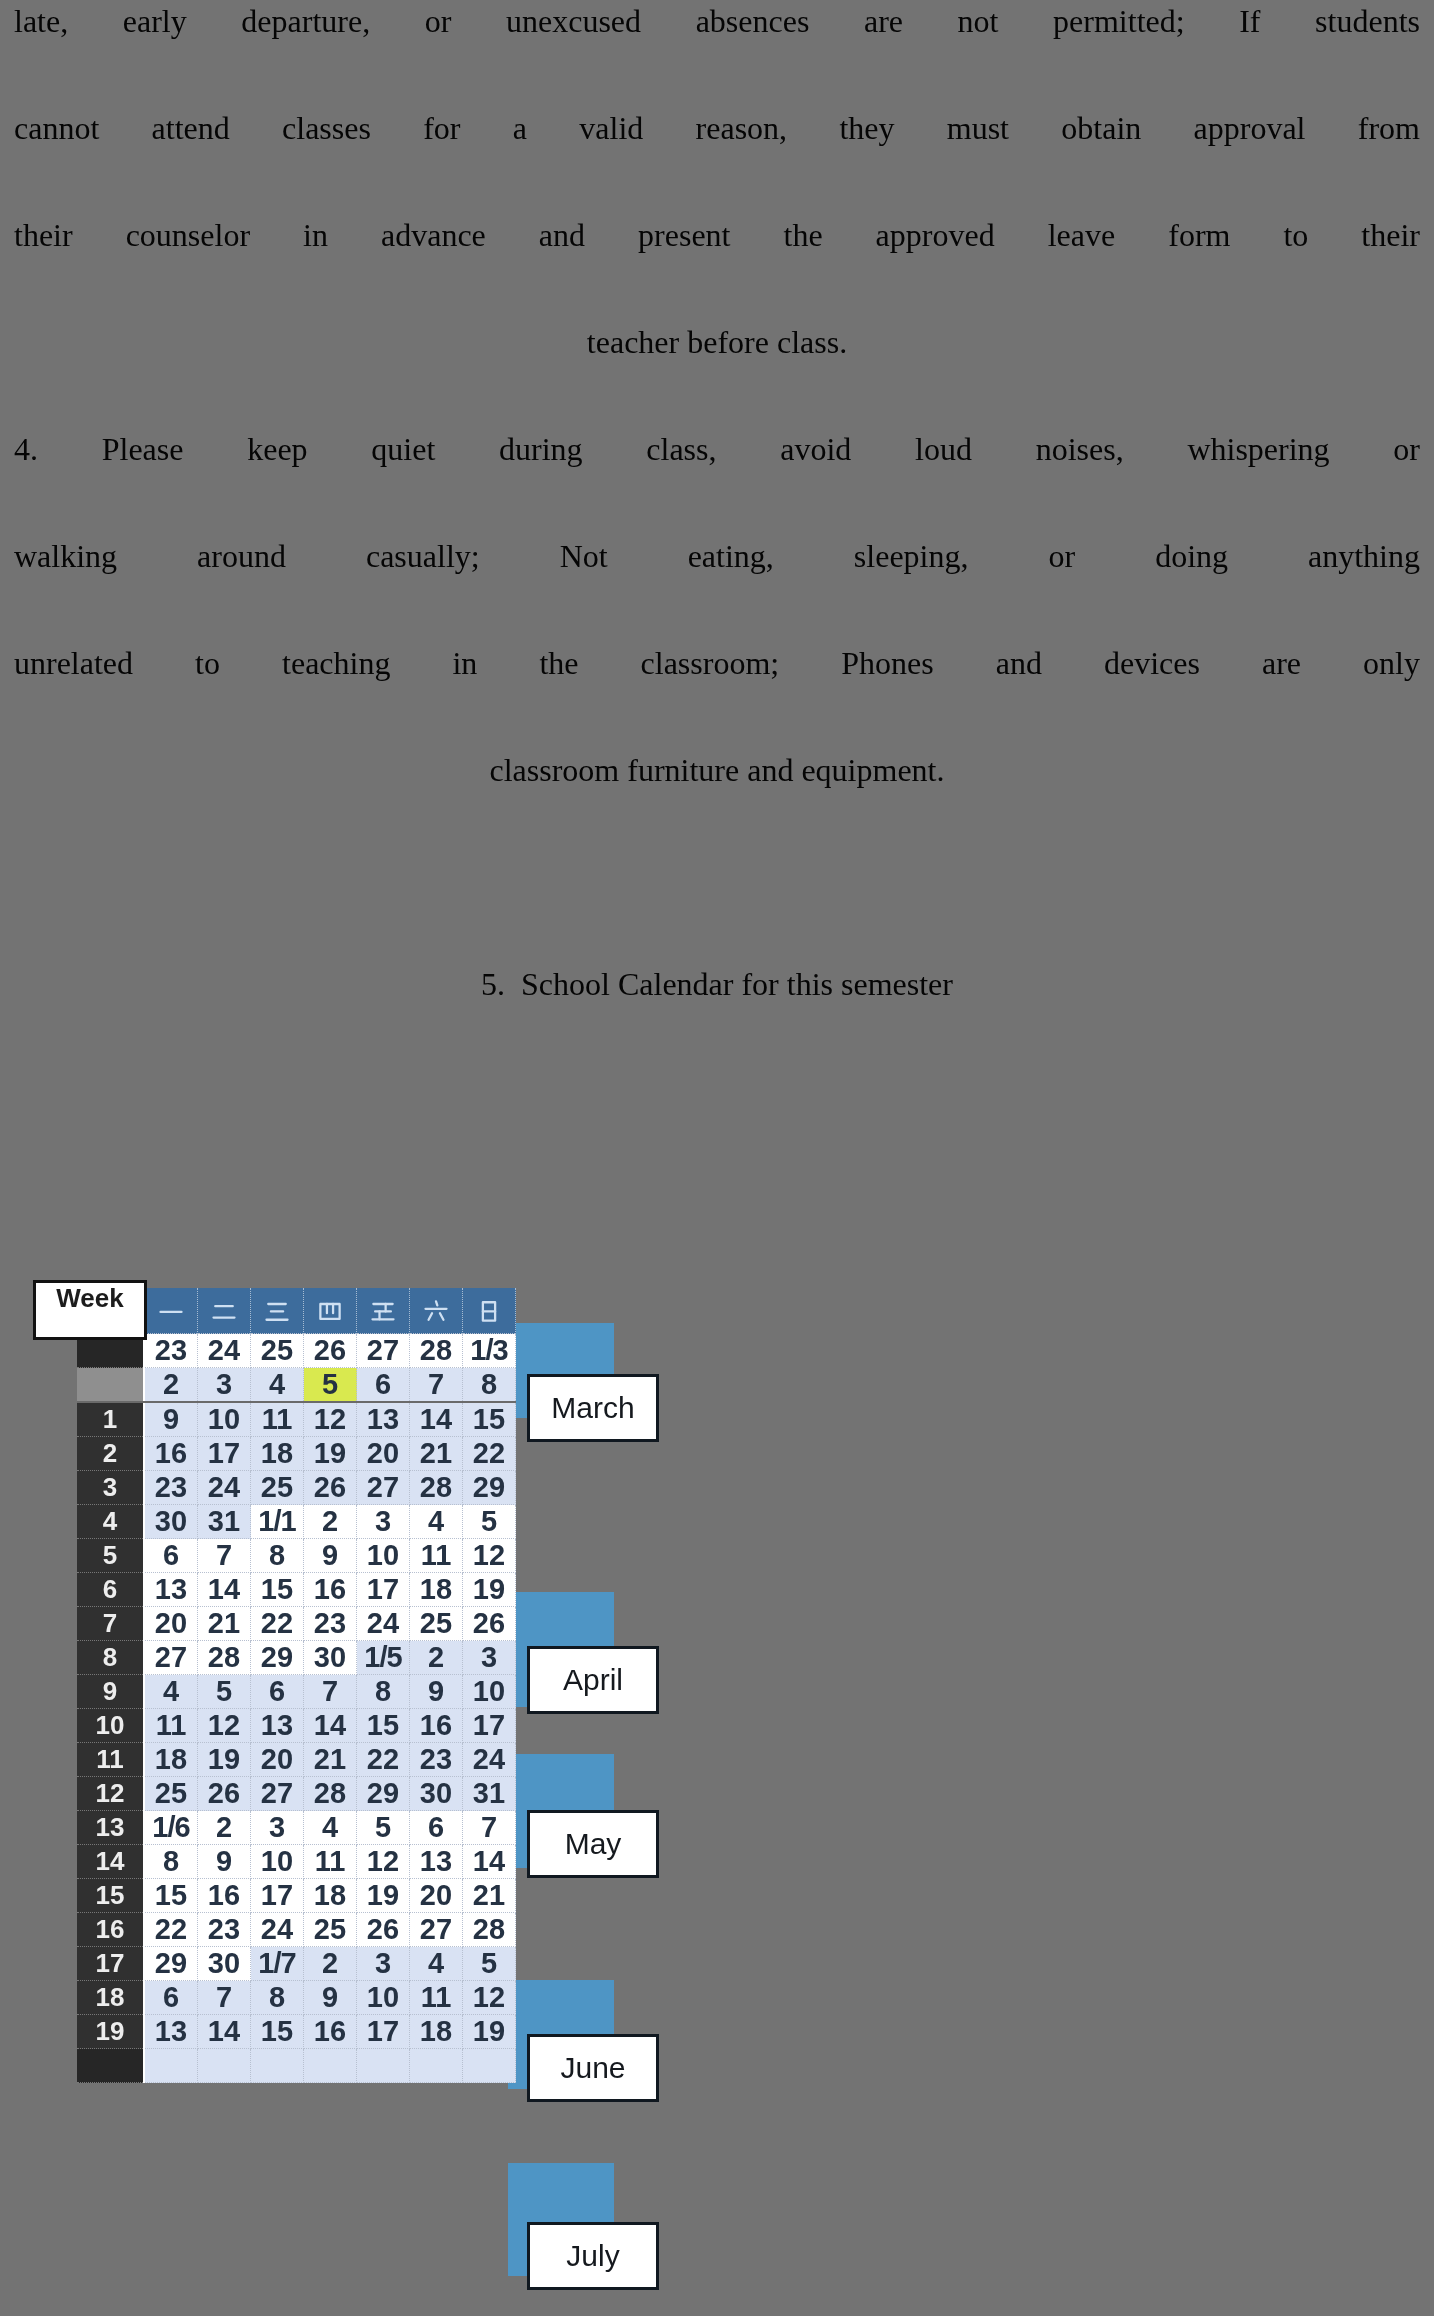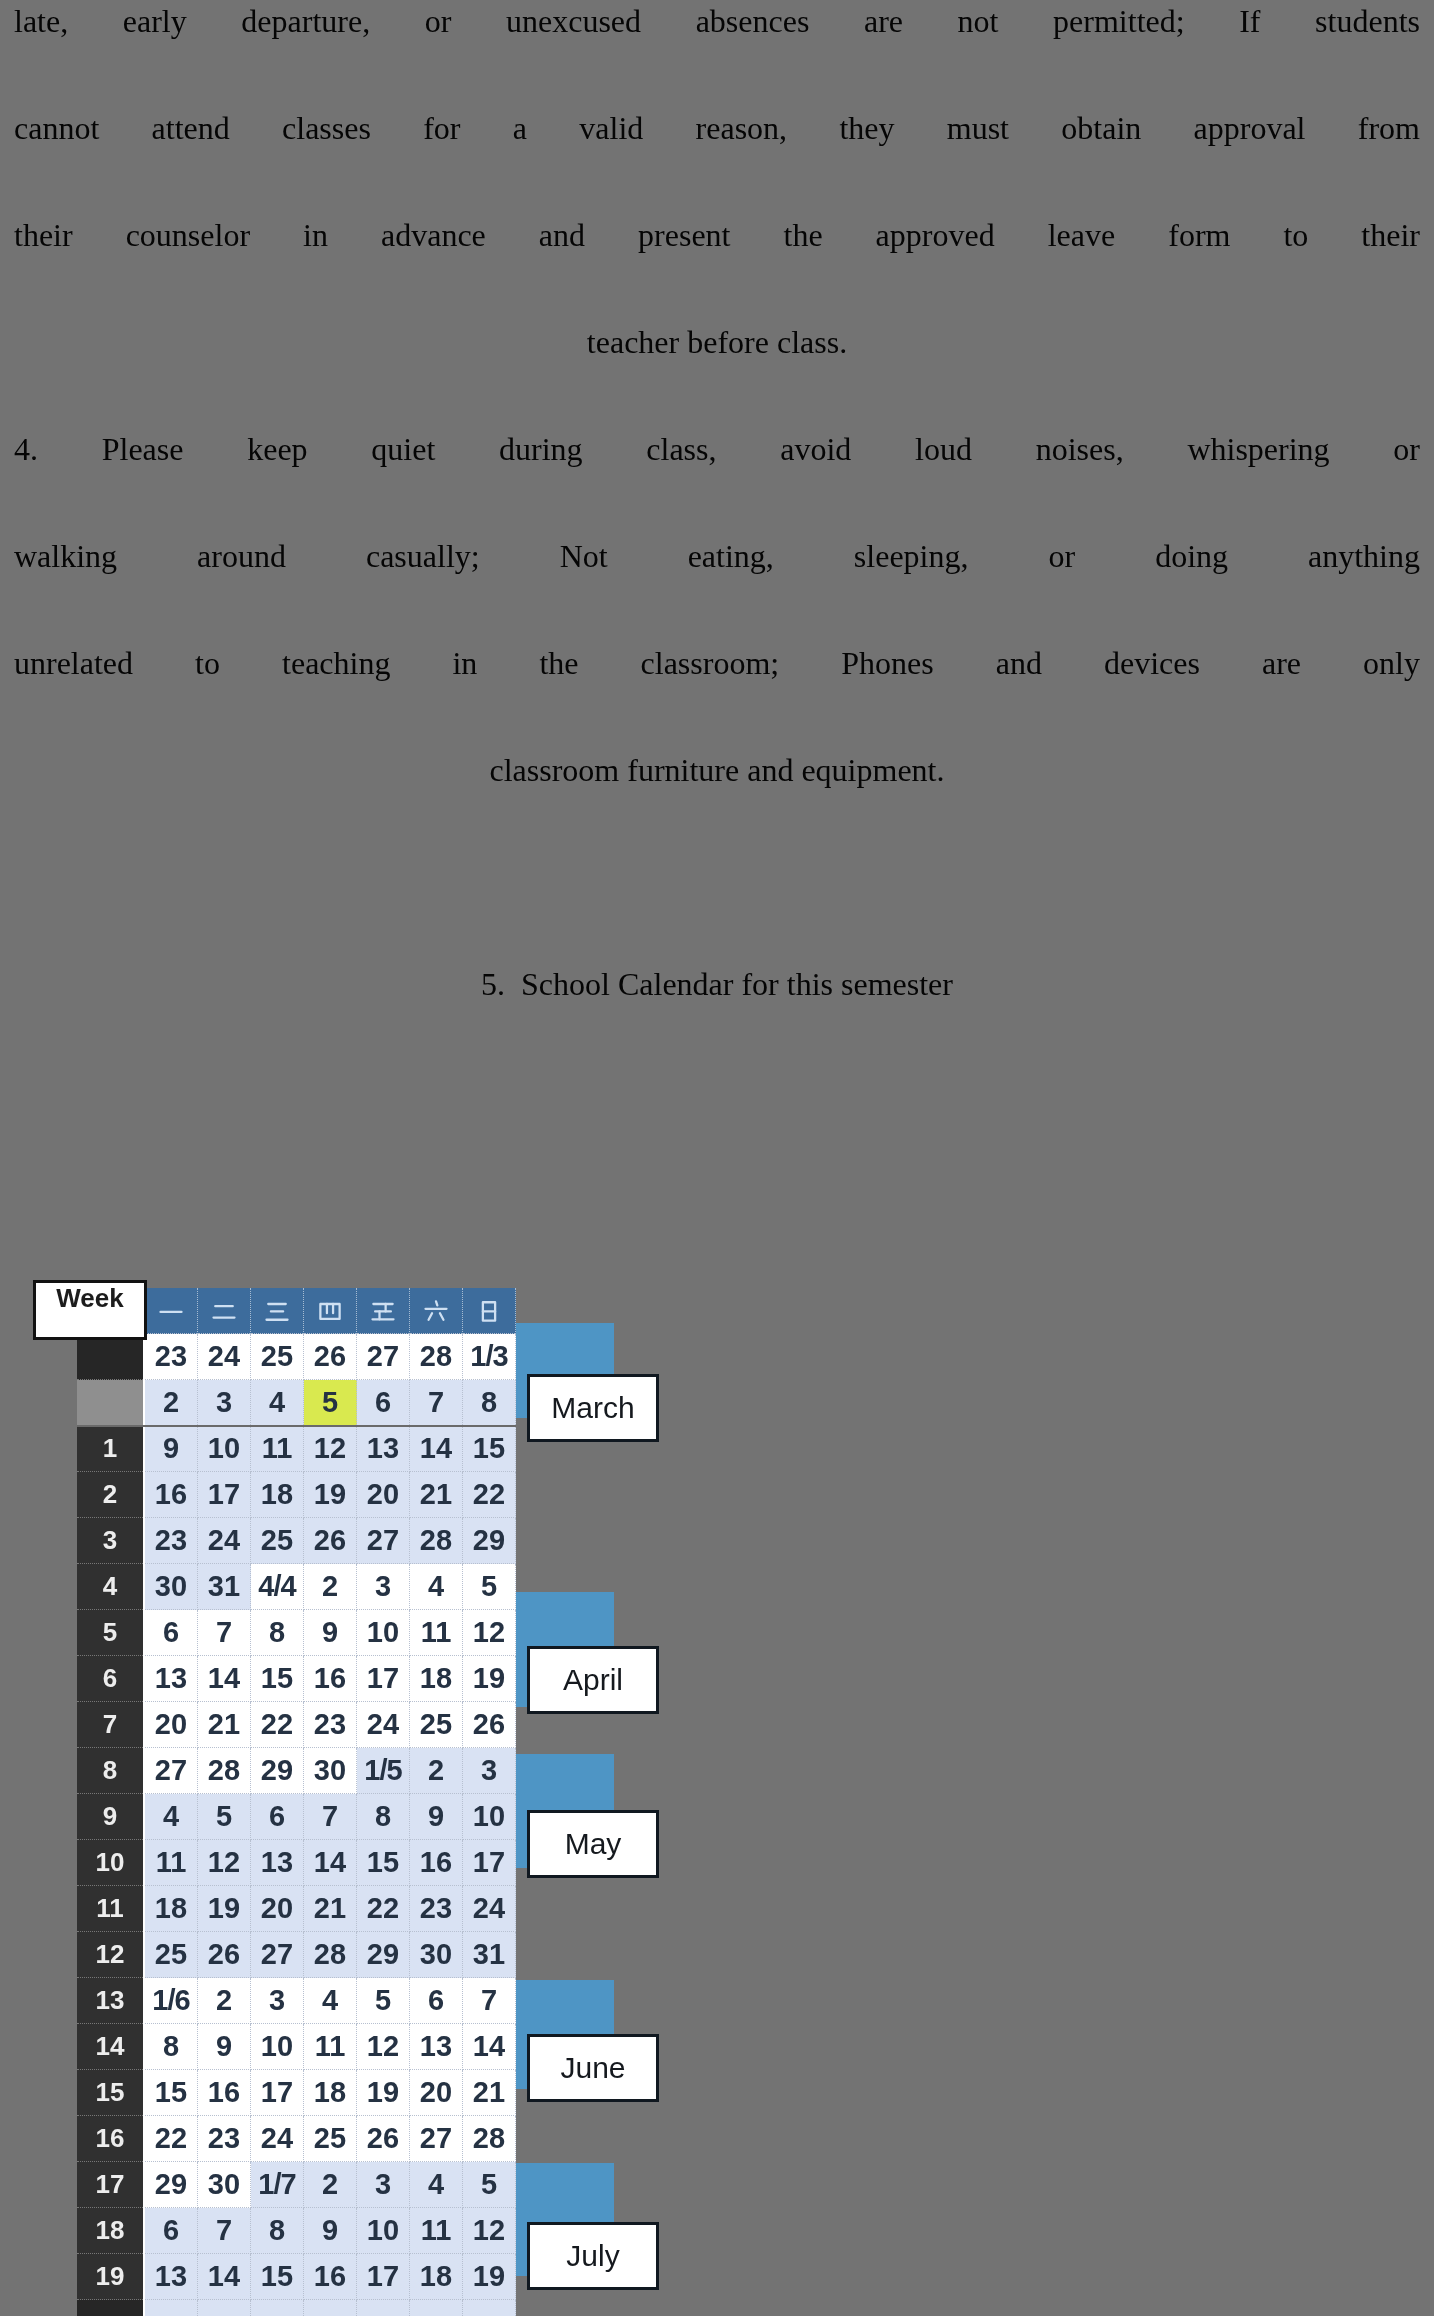--- a/index.html
+++ b/index.html
@@ -49,21 +49,21 @@
   }
   #cal-table th,#cal-table td{padding:0;text-align:center;vertical-align:middle;}
   #cal-table .corner{width:66px;background:transparent;border:none;}
   #cal-table .dh{
     width:52px;height:45px;
     background:var(--header-blue,#3d6c9c);
     border-right:1px dotted rgba(255,255,255,.55);
   }
   .dh svg{width:28px;height:28px;display:block;margin:0 auto;}
   .dh svg path{fill:none;stroke:#cfe0f2;stroke-width:2.6;stroke-linecap:round;stroke-linejoin:round;}
-  #cal-table tbody tr{height:46px;}
+  #cal-table tbody tr{height:34px;}
   #cal-table td.wk{
     width:66px;
     color:#ededed;font-size:26px;font-weight:600;
     border-bottom:1px dotted #777;
     border-right:2px solid #ffffff;
   }
   td.wk.std{background:var(--week-col-dark,#303030);}
   td.wk.dark{background:#262626;}
   td.wk.gray{background:var(--week-col-gray,#8f8f8f);}
   #cal-table td.day{
@@ -221,21 +221,21 @@
             <td class="day blue">25</td>
             <td class="day blue">26</td>
             <td class="day blue">27</td>
             <td class="day blue red">28</td>
             <td class="day blue red">29</td>
           </tr>
           <tr>
             <td class="wk std">4</td>
             <td class="day blue">30</td>
             <td class="day blue">31</td>
-            <td class="day white month-start">4/4</td>
+            <td class="day white month-start">1/1</td>
             <td class="day white">2</td>
             <td class="day white">3</td>
             <td class="day white red">4</td>
             <td class="day white red">5</td>
           </tr>
           <tr>
             <td class="wk std">5</td>
             <td class="day white">6</td>
             <td class="day white">7</td>
             <td class="day white">8</td>

